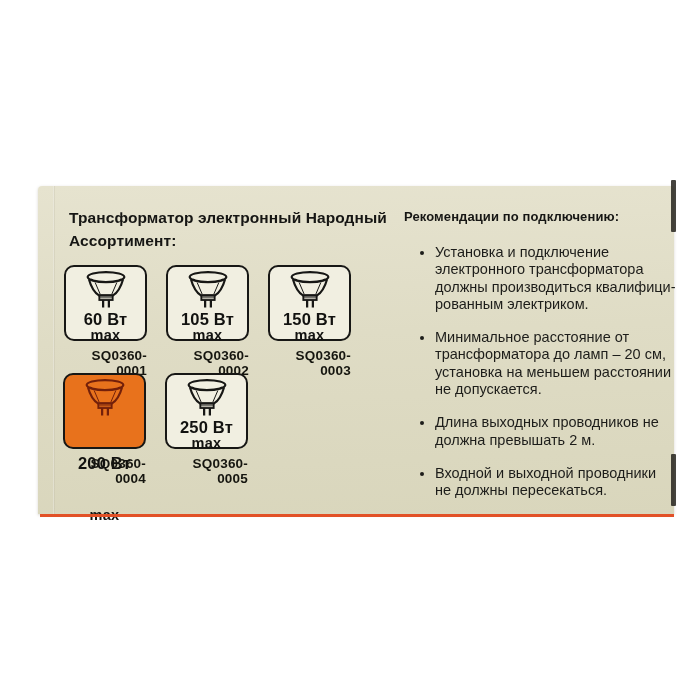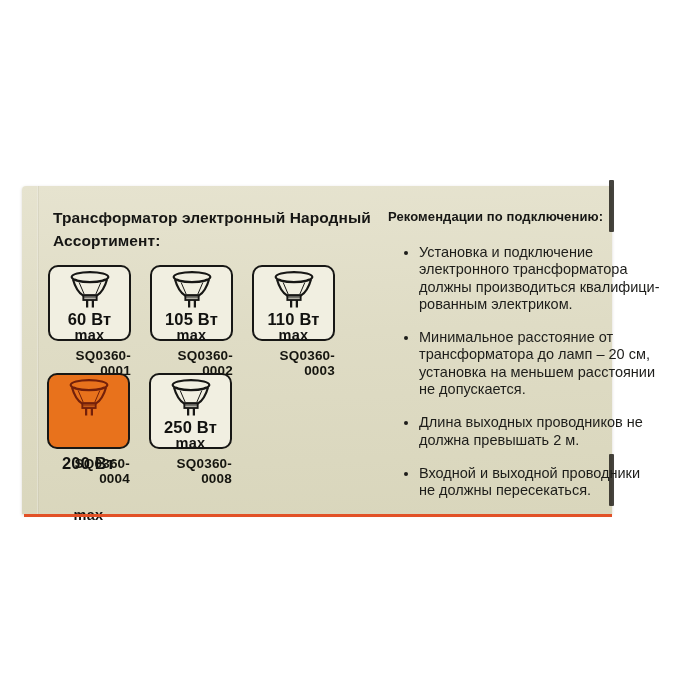--- a/index.html
+++ b/index.html
@@ -9,21 +9,21 @@
     font-family:"Liberation Sans", sans-serif;
     color:#1b1b19;
     position:relative;
     overflow:hidden;
   }
   .photo{position:absolute;inset:0;background:#ffffff;}
 
   
   .package{
     position:absolute;
-    left:22px; top:186px; width:590px; height:328px;
+    left:38px; top:186px; width:636px; height:328px;
     background:linear-gradient(178deg,#e6e3cf 0%,#dfdcc5 45%,#d9d6bc 100%);
     border-radius:4px 2px 0 0;
     box-shadow:0 1px 3px rgba(90,85,60,.25);
   }
   
   .package::after{
     content:"";
     position:absolute;left:2px;right:0;bottom:-3px;height:3px;
     background:#e25127;
   }
@@ -163,21 +163,21 @@
             <ellipse cx="30" cy="8.5" rx="22" ry="6" fill="none" stroke="currentColor" stroke-width="2.6"></ellipse>
             <path d="M13,10.5 a17,4.2 0 0 0 34,0" fill="none" stroke="currentColor" stroke-width="1.2"></path>
             <path d="M9.5,11 C12,20 17,27.5 21.5,30.5 L38.5,30.5 C43,27.5 48,20 50.5,11" fill="none" stroke="currentColor" stroke-width="2.6"></path>
             <path d="M17,15 L23,29" stroke="currentColor" stroke-width="1.2"></path>
             <path d="M43,15 L37,29" stroke="currentColor" stroke-width="1.2"></path>
             <rect x="22" y="30.5" width="16" height="5.5" fill="none" stroke="currentColor" stroke-width="2.2"></rect>
             <line x1="22" y1="33.4" x2="38" y2="33.4" stroke="currentColor" stroke-width="1"></line>
             <rect x="25.2" y="36" width="2.7" height="9" fill="currentColor"></rect>
             <rect x="32.1" y="36" width="2.7" height="9" fill="currentColor"></rect>
           </svg>
-          <div class="watt">110 Вт</div>
+          <div class="watt">150 Вт</div>
           <div class="maxl">max</div>
         </div>
         <div class="sku">SQ0360-0003</div>
       </div>
     </div>
 
     <div class="row r2">
 
       <div class="item">
         <div class="wbox hl">
@@ -207,21 +207,21 @@
             <path d="M17,15 L23,29" stroke="currentColor" stroke-width="1.2"></path>
             <path d="M43,15 L37,29" stroke="currentColor" stroke-width="1.2"></path>
             <rect x="22" y="30.5" width="16" height="5.5" fill="none" stroke="currentColor" stroke-width="2.2"></rect>
             <line x1="22" y1="33.4" x2="38" y2="33.4" stroke="currentColor" stroke-width="1"></line>
             <rect x="25.2" y="36" width="2.7" height="9" fill="currentColor"></rect>
             <rect x="32.1" y="36" width="2.7" height="9" fill="currentColor"></rect>
           </svg>
           <div class="watt">250 Вт</div>
           <div class="maxl">max</div>
         </div>
-        <div class="sku">SQ0360-0008</div>
+        <div class="sku">SQ0360-0005</div>
       </div>
     </div>
 
     <div class="reco">
       <div class="reco-heading">Рекомендации по подключению:</div>
       <ul class="reco-list">
         <li>Установка и подключение
 электронного трансформатора
 должны производиться квалифици-
 рованным электриком.</li>

